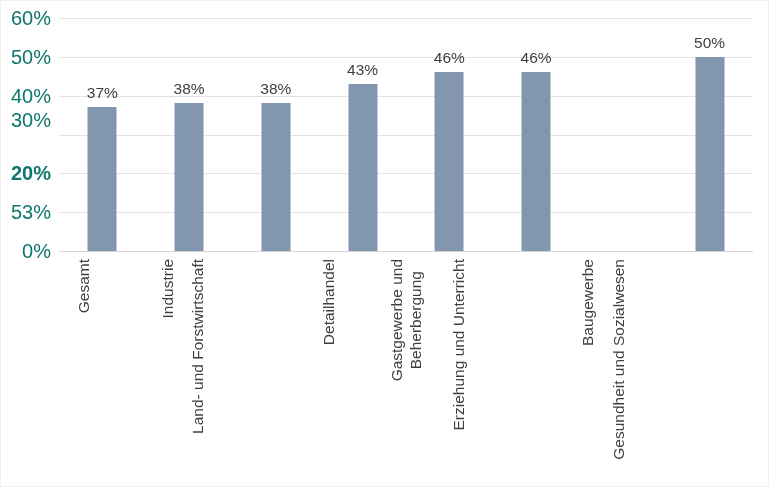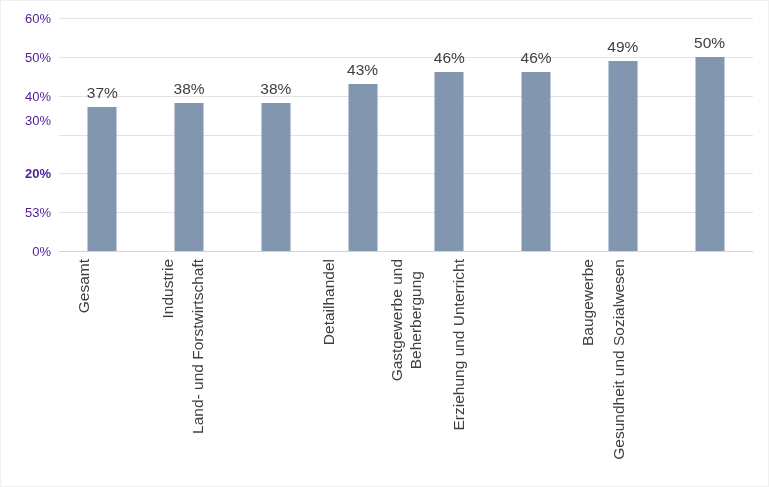--- a/index.html
+++ b/index.html
@@ -48,22 +48,22 @@
     left: 0;
     top: 0;
     width: 50px;
     height: 487px;
   }
   .y-tick {
     position: absolute;
     right: 0;
     width: 50px;
     text-align: right;
-    font-size: 13px;
-    color: #4c1d95;
+    font-size: 20px;
+    color: #0f766e;
     line-height: 1;
     transform: translateY(-50%);
     white-space: nowrap;
   }
 
   
   #bars-layer {
     position: absolute;
     left: 58px;
     top: 17px;
@@ -165,24 +165,20 @@
         <div class="bar-value" style="top: 44.0167px;">43%</div>
       </div>
       <div class="bar-slot" style="left: 347px; width: 86.75px;">
         <div class="bar" style="height: 178.633px; background: rgb(130, 150, 176);"></div>
         <div class="bar-value" style="top: 32.3667px;">46%</div>
       </div>
       <div class="bar-slot" style="left: 433.75px; width: 86.75px;">
         <div class="bar" style="height: 178.633px; background: rgb(130, 150, 176);"></div>
         <div class="bar-value" style="top: 32.3667px;">46%</div>
       </div>
-      <div class="bar-slot" style="left: 520.5px; width: 86.75px;">
-        <div class="bar" style="height: 190.283px; background: rgb(130, 150, 176);"></div>
-        <div class="bar-value" style="top: 20.7167px;">49%</div>
-      </div>
       <div class="bar-slot" style="left: 607.25px; width: 86.75px;">
         <div class="bar" style="height: 194.167px; background: rgb(130, 150, 176);"></div>
         <div class="bar-value" style="top: 16.8333px;">50%</div>
       </div>
     </div>
 
   <div id="x-axis-labels">
       <div class="x-slot" style="left: 0px; width: 86.75px;">
         <div class="x-label">
           <span class="ln">Gesamt</span>

